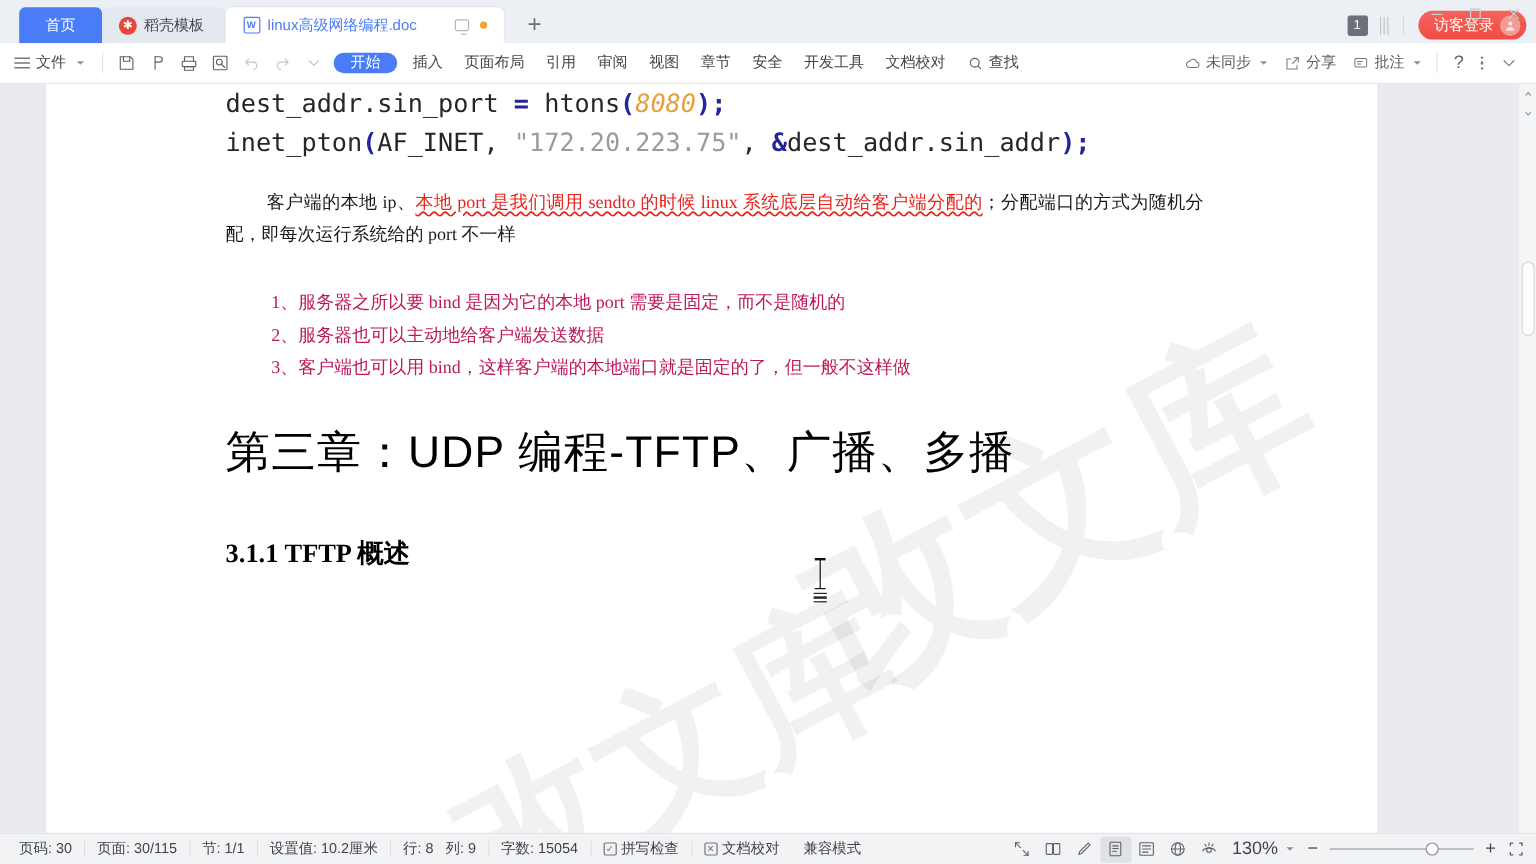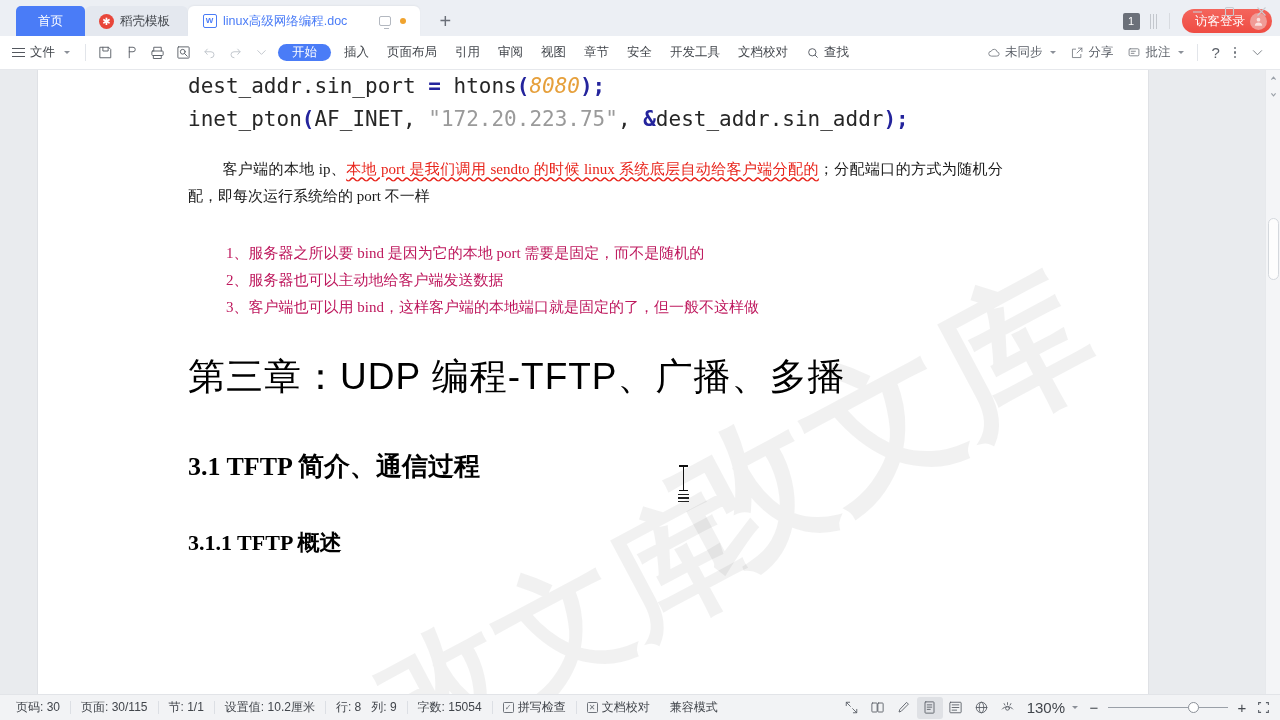--- a/index.html
+++ b/index.html
@@ -399,21 +399,20 @@
 
 
         <div class="numlist">
           <div>1、服务器之所以要 bind 是因为它的本地 port 需要是固定，而不是随机的</div>
           <div>2、服务器也可以主动地给客户端发送数据</div>
           <div>3、客户端也可以用 bind，这样客户端的本地端口就是固定的了，但一般不这样做</div>
         </div>
 
         <div class="h1"><span>第三章：</span><span class="sans">UDP 编程-TFTP、广播、多播</span></div>
 
-        <div class="h2">3.1 TFTP 简介、通信过程</div>
 
         <div class="h4">3.1.1 TFTP 概述</div>
       </div>
 
       <div class="caret-doc"></div>
       <div class="caret-mark">
           <i></i>
           <i></i>
           <i></i>
         </div>

